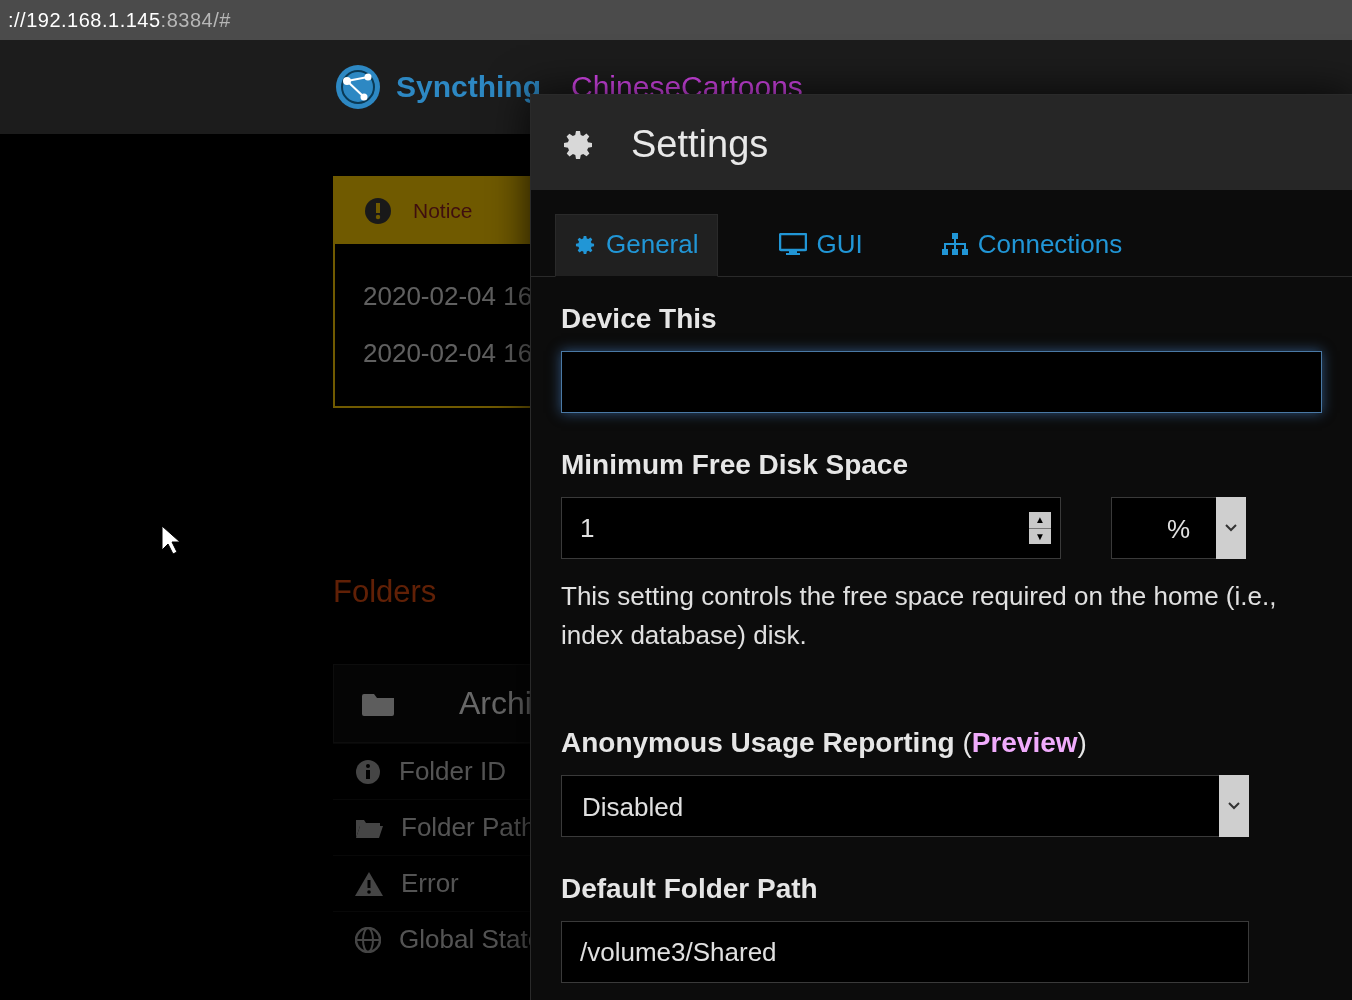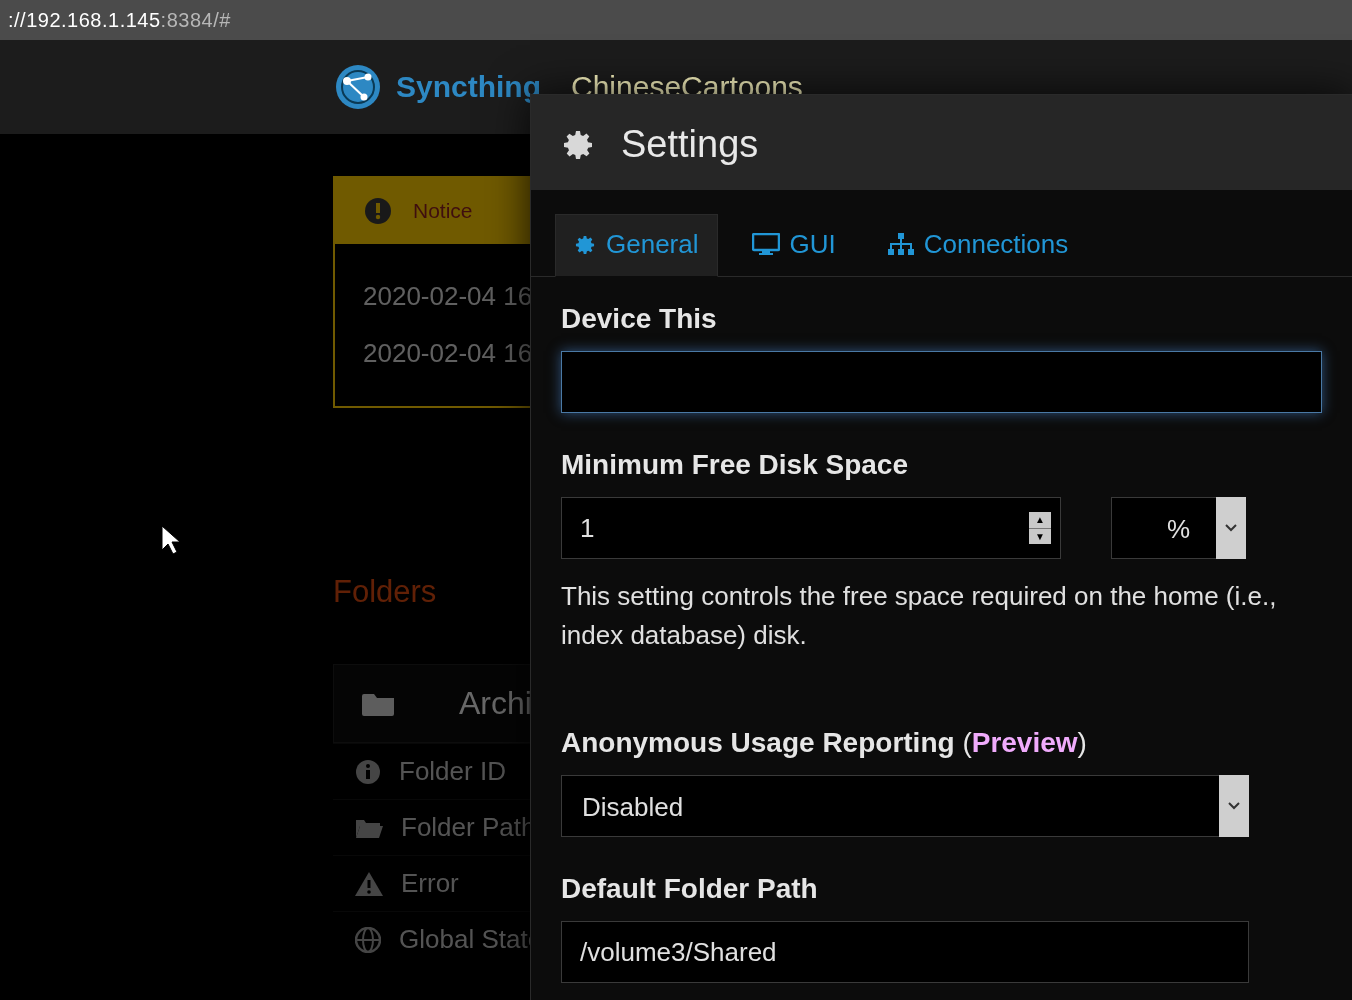--- a/index.html
+++ b/index.html
@@ -5,43 +5,43 @@
 * { box-sizing: border-box; margin: 0; padding: 0; }
 html, body { width: 1352px; height: 1000px; overflow: hidden; font-family: "Segoe UI", "Helvetica Neue", Arial, sans-serif; background: #000; }
 
 .addr-bar { height: 40px; background: #4b4b4b; display: flex; align-items: center; padding: 0 8px; }
 .addr-bar .url { color: #fff; font-size: 20px; letter-spacing: 0.5px; }
 .addr-bar .url .port { color: #b7b7b7; }
 
 .topnav { height: 94px; background: #1c1c1c; display: flex; align-items: center; padding-left: 334px; gap: 30px; }
 .logo-wrap { display: flex; align-items: center; gap: 14px; }
 .logo-text { color: #2d88c3; font-weight: 600; font-size: 30px; }
-.nav-device { color: #fef9c3; font-size: 30px; font-weight: 300; }
+.nav-device { color: #d946ef; font-size: 30px; font-weight: 300; }
 
 .page { position: relative; width: 1352px; height: 866px; background: #000; }
 
 .dim-overlay { position: absolute; inset: 0; background: rgba(0,0,0,0.5); pointer-events: none; z-index: 5; }
 
 .notice { position: absolute; left: 333px; top: 42px; width: 700px; border: 2px solid #e0b400; }
 .notice-head { background: #e0b400; padding: 18px 28px; display: flex; align-items: center; gap: 20px; }
 .notice-title { color: #7f1d1d; font-size: 21px; font-weight: 300; }
 .notice-body { padding: 24px 28px; color: #c0c0c0; font-size: 26px; font-weight: 300; line-height: 2.2; background: #000; }
 
 .folders-h { position: absolute; left: 333px; top: 440px; color: #c2410c; font-size: 31px; font-weight: 300; }
 
 .folder-panel { position: absolute; left: 333px; top: 530px; width: 700px; }
 .folder-head { background: #0b0b0b; padding: 20px 28px; display: flex; align-items: center; gap: 22px; border: 1px solid #1a1a1a; }
 .folder-name { color: #d0d0d0; font-size: 32px; font-weight: 300; margin-left: 41px; }
 .folder-rows { background: #000; }
 .folder-row { display: flex; align-items: center; gap: 18px; padding: 12px 22px; color: #a8a8a8; font-size: 26px; font-weight: 300; border-top: 1px solid #111; }
 
 .modal { position: absolute; left: 530px; top: -40px; width: 822px; height: 906px; background: #0c0c0c; box-shadow: 0 0 40px rgba(0,0,0,0.8); z-index: 10; border-left: 1px solid #2a2a2a; border-top: 1px solid #2a2a2a; }
-.modal-head { background: #262626; padding: 28px 30px 24px; display: flex; align-items: center; gap: 26px; }
+.modal-head { background: #262626; padding: 28px 30px 24px; display: flex; align-items: center; gap: 36px; }
 .modal-title { color: #e8e8e8; font-size: 38px; font-weight: 300; }
-.tabs { display: flex; gap: 16px; padding: 24px 24px 0; border-bottom: 1px solid #2a2a2a; }
+.tabs { display: flex; gap: 43px; padding: 24px 24px 0; border-bottom: 1px solid #2a2a2a; }
 .tab { display: flex; align-items: center; gap: 10px; padding: 14px 18px 16px; color: #2196d6; font-size: 26px; cursor: pointer; }
 .tab.active { background: #202020; border: 1px solid #2a2a2a; border-bottom: 1px solid #0c0c0c; margin-bottom: -1px; color: #2196d6; }
 .form-body { padding: 26px 30px; }
 .flabel { color: #e6e6e6; font-size: 28px; font-weight: 600; margin-bottom: 16px; }
 .flabel .light { font-weight: 300; color: #e6e6e6; }
 .link { color: #f0abfc; cursor: pointer; }
 .input-text { width: 100%; height: 62px; background: #000; border: 1px solid #3a3a3a; color: #e0e0e0; font-size: 26px; padding: 0 18px; outline: none; }
 .input-text.focused { box-shadow: 0 0 12px rgba(70,130,200,0.6); border-color: #4a79a5; }
 .row-space { height: 36px; }
 .hrow { display: flex; gap: 50px; align-items: stretch; }

